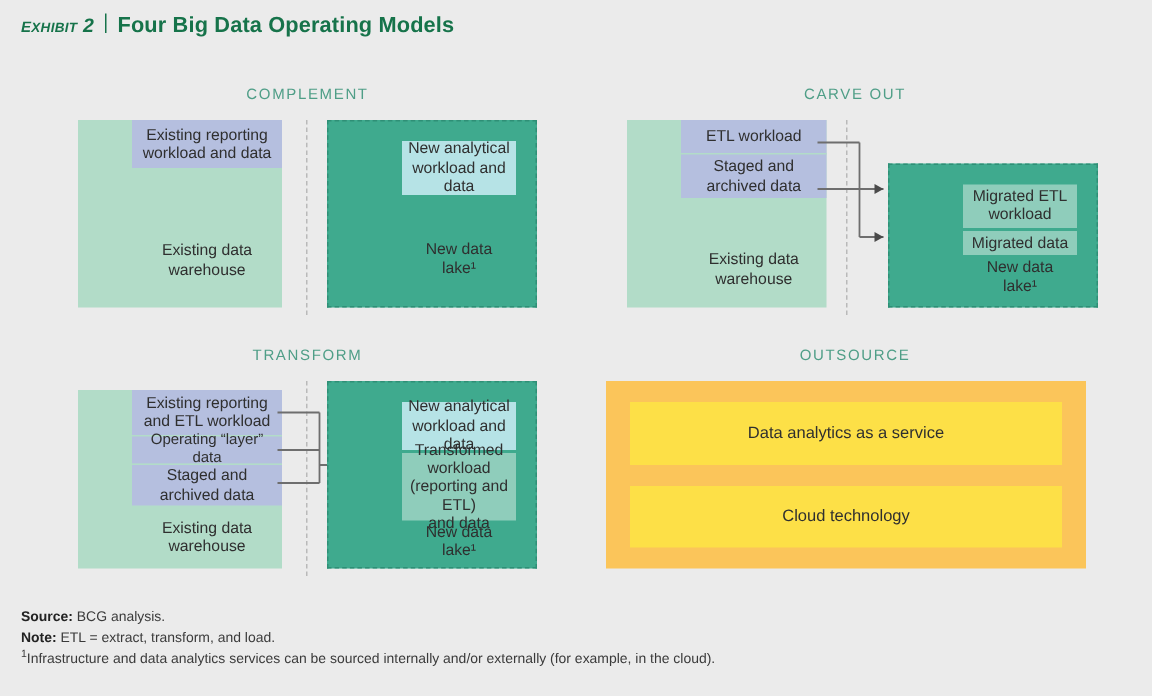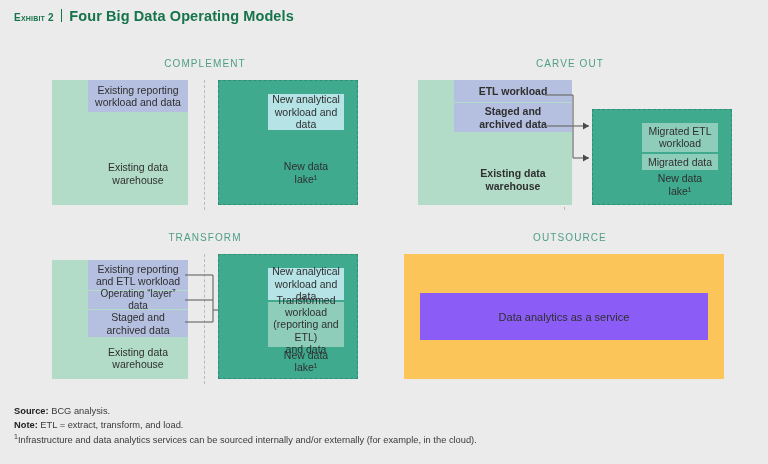--- a/index.html
+++ b/index.html
@@ -12,23 +12,24 @@
     position:relative;
   }
   
   .exhibit-title{
     position:absolute;left:14px;top:8px;
     font-size:14.5px;font-weight:bold;color:#16734a;
     letter-spacing:.1px;white-space:nowrap;
     display:flex;align-items:baseline;
   }
   .exhibit-label{
-    font-size:10px;font-weight:bold;
+    font-size:13px;font-weight:bold;
     font-variant:small-caps;text-transform:lowercase;
     letter-spacing:.2px;
+    font-style:italic;
   }
   .exhibit-label::first-letter{font-size:14.5px;}
   .title-sep{
     display:inline-block;width:1.5px;height:13px;
     background:#16734a;margin:0 7px;position:relative;top:1px;
   }
   .exhibit-main{font-size:14.5px;font-weight:bold;}
 
   
   .quad{position:absolute;}
@@ -77,21 +78,21 @@
   .outsource-box{
     position:absolute;
     background:#fbc55a;
     box-sizing:border-box;
     display:flex;flex-direction:column;
     justify-content:center;
     padding:14px 16px;
     gap:14px;
   }
   .outsource-item{
-    background:#8b5cf6;
+    background:#fde047;
     height:47px;
     display:flex;align-items:center;justify-content:center;
     font-size:11px;color:#2f2f2f;
   }
 
   
   .footnotes{
     position:absolute;left:14px;top:404px;
     font-size:9.3px;line-height:1.52;color:#3a3a3a;
   }
@@ -130,21 +131,21 @@
     <div class="band band-plain" style="flex:1;align-items:flex-end;padding-bottom:6px;">
       <span class="band-label">New data lake¹</span>
     </div>
   </div>
 </div>
 
 <div class="quad" style="left:400px;top:58px;width:340px;height:150px;">
   <div class="quad-heading">CARVE OUT</div>
   <div class="divider" style="left:164px;height:130px;"></div>
 
-  <div class="stack warehouse" style="left:18px;top:22px;width:154px;height:125px;font-weight:bold;">
+  <div class="stack warehouse" style="left:18px;top:22px;width:133px;height:125px;">
     <div class="band band-blue" style="height:22px;">
       <span class="band-label">ETL workload</span>
     </div>
     <div class="band band-blue" style="height:30px;border-top:1.5px solid #b2dcc8;">
       <span class="band-label">Staged and
 archived data</span>
     </div>
     <div class="band band-plain" style="flex:1;align-items:center;padding-top:24px;">
       <span class="band-label">Existing data
 warehouse</span>
@@ -225,20 +226,23 @@
     </div>
   </div>
 </div>
 
 <div class="quad" style="left:400px;top:232px;width:340px;height:150px;">
   <div class="quad-heading">OUTSOURCE</div>
   <div class="outsource-box" style="left:4px;top:22px;width:320px;height:125px;">
     <div class="outsource-item">
       <span>Data analytics as a service</span>
     </div>
+    <div class="outsource-item">
+      <span>Cloud technology</span>
+    </div>
   </div>
 </div>
 
 <div class="footnotes">
   <div>
     <b>Source:</b><span> BCG analysis.</span>
   </div>
   <div>
     <b>Note:</b><span> ETL = extract, transform, and load.</span>
   </div>

